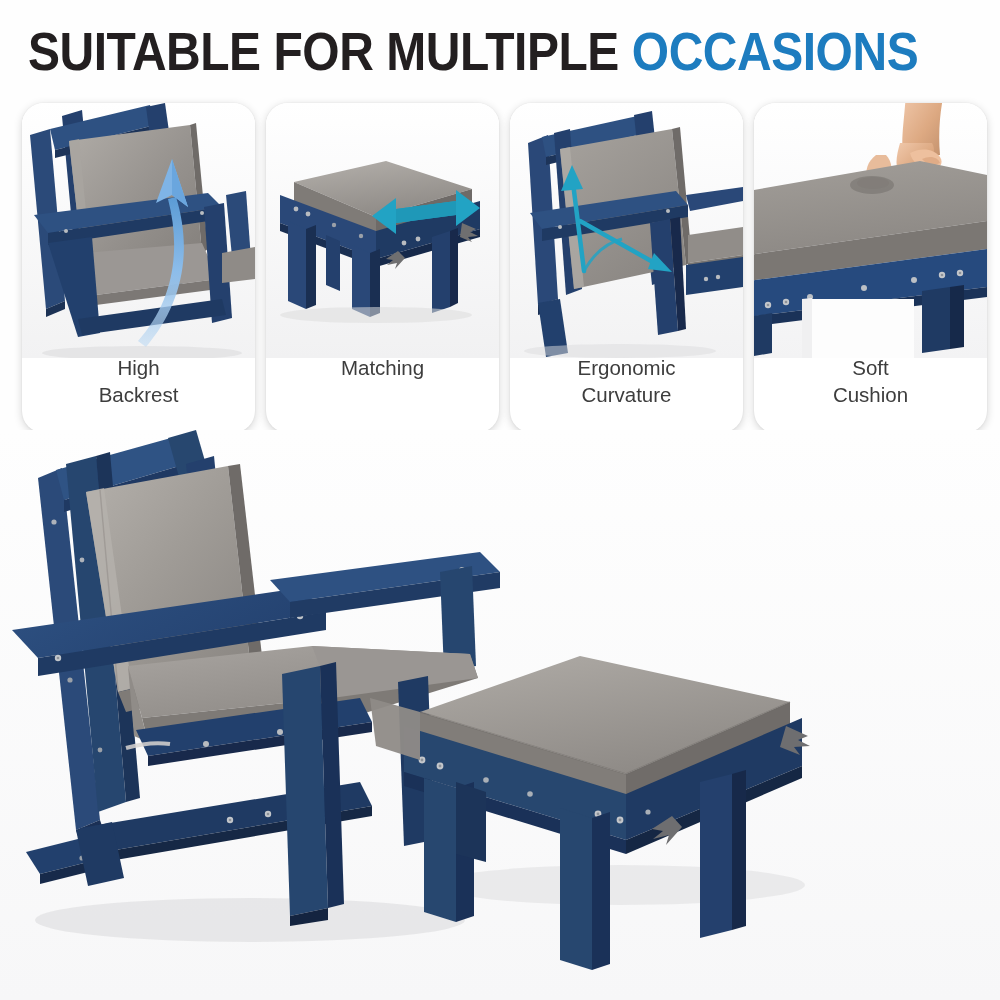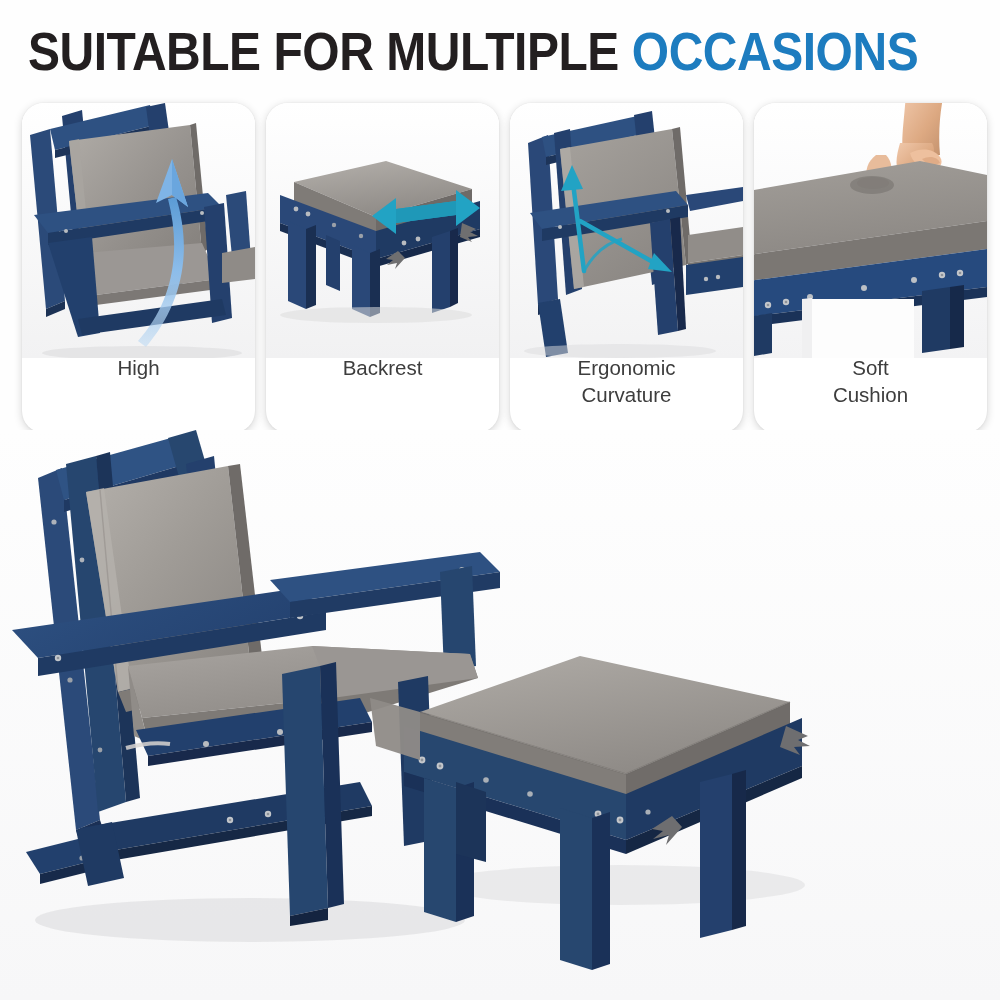--- a/index.html
+++ b/index.html
@@ -128,20 +128,21 @@
             <path d="M116,238 C150,200 160,150 146,96 L154,94 C172,152 158,204 124,244 Z" fill="url(#c1arrow)"></path>
             <polygon points="134,100 150,56 166,104 150,92" fill="#7fb4e6"></polygon>
             <polygon points="150,56 166,104 150,92" fill="#6aa6de"></polygon>
           </g>
 
           <ellipse cx="120" cy="250" rx="100" ry="7" fill="#d8d8d9" opacity="0.5"></ellipse>
         </svg>
       </div>
       <div class="card-label">
         <span>High</span>
+        <span class="l2">Backrest</span>
       </div>
     </div>
 
     <div class="card">
       <div class="card-photo">
         <svg width="233" height="255" viewBox="0 0 233 255">
           <defs>
             <linearGradient id="c2top" x1="0" y1="0" x2="0.4" y2="1">
               <stop offset="0" stop-color="#b4b0ab"></stop>
                 <stop offset="1" stop-color="#8f8b87"></stop>
@@ -185,21 +186,21 @@
 
           <g fill="#22a3c4">
             <polygon points="130,106 130,95 106,113 130,131 130,120 190,112 190,123 214,105 190,87 190,98"></polygon>
           </g>
           <polygon points="130,106 130,120 190,112 190,98" fill="#1f98b8"></polygon>
 
           <ellipse cx="110" cy="212" rx="96" ry="8" fill="#dcdcdd" opacity="0.55"></ellipse>
         </svg>
       </div>
       <div class="card-label">
-        <span>Backrest</span>
+        <span>Matching</span>
       </div>
     </div>
 
     <div class="card">
       <div class="card-photo">
         <svg width="233" height="255" viewBox="0 0 233 255">
           <defs>
             <linearGradient id="c4cush" x1="0" y1="0" x2="0.6" y2="1">
               <stop offset="0" stop-color="#a6a29d"></stop>
                 <stop offset="1" stop-color="#8b8783"></stop>

